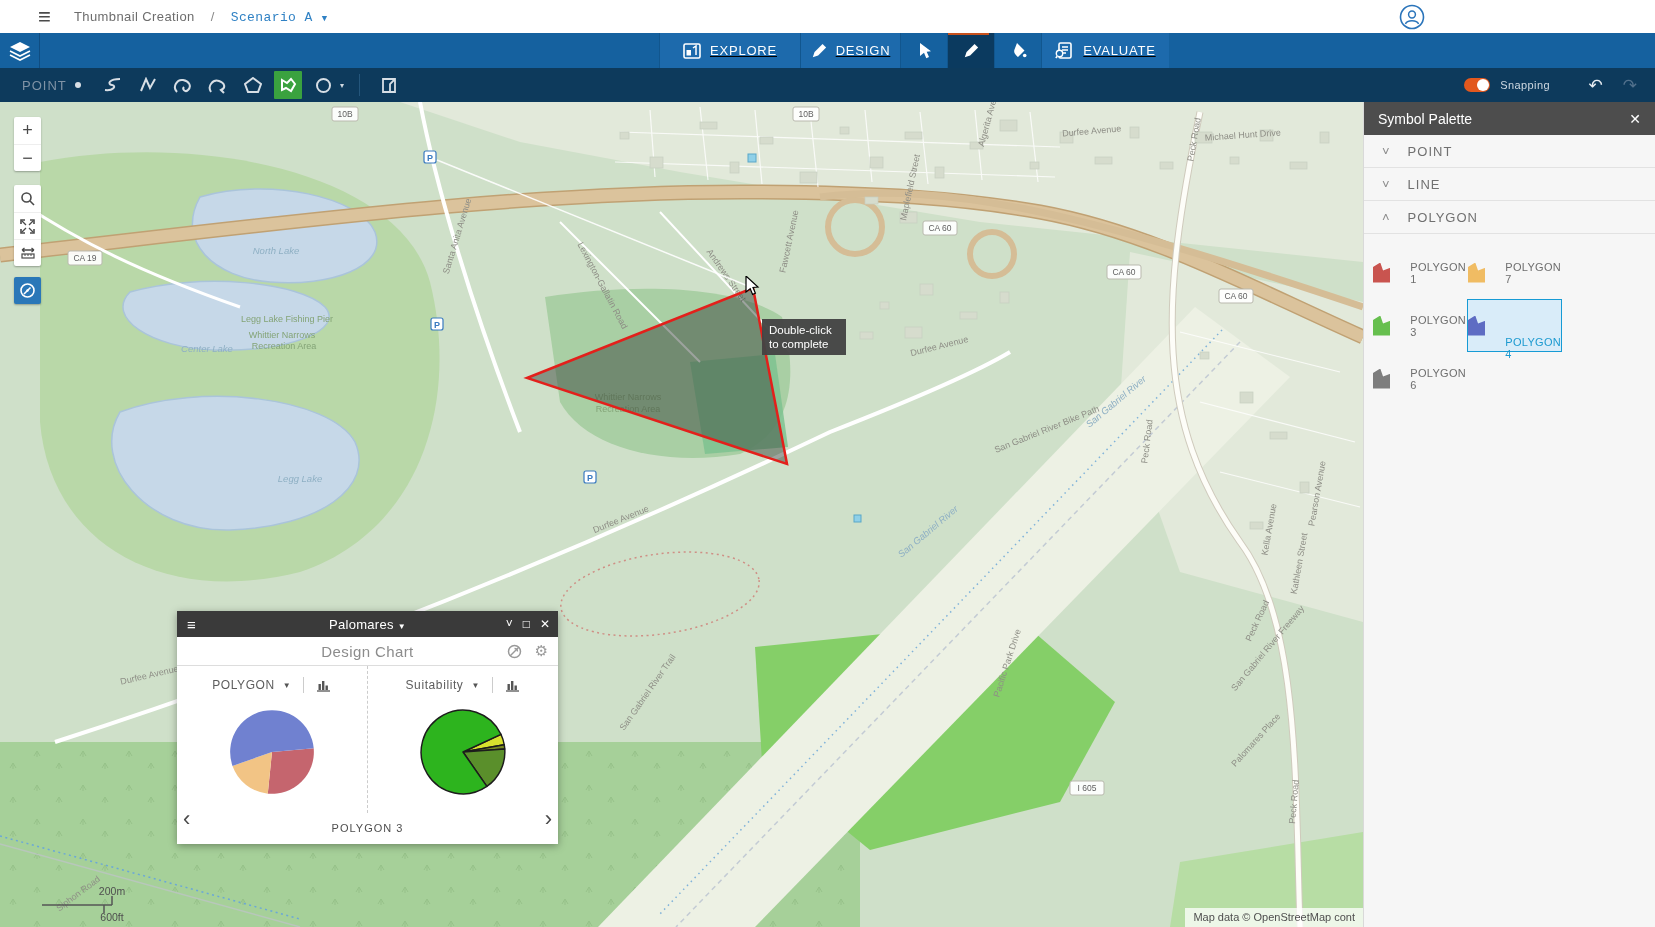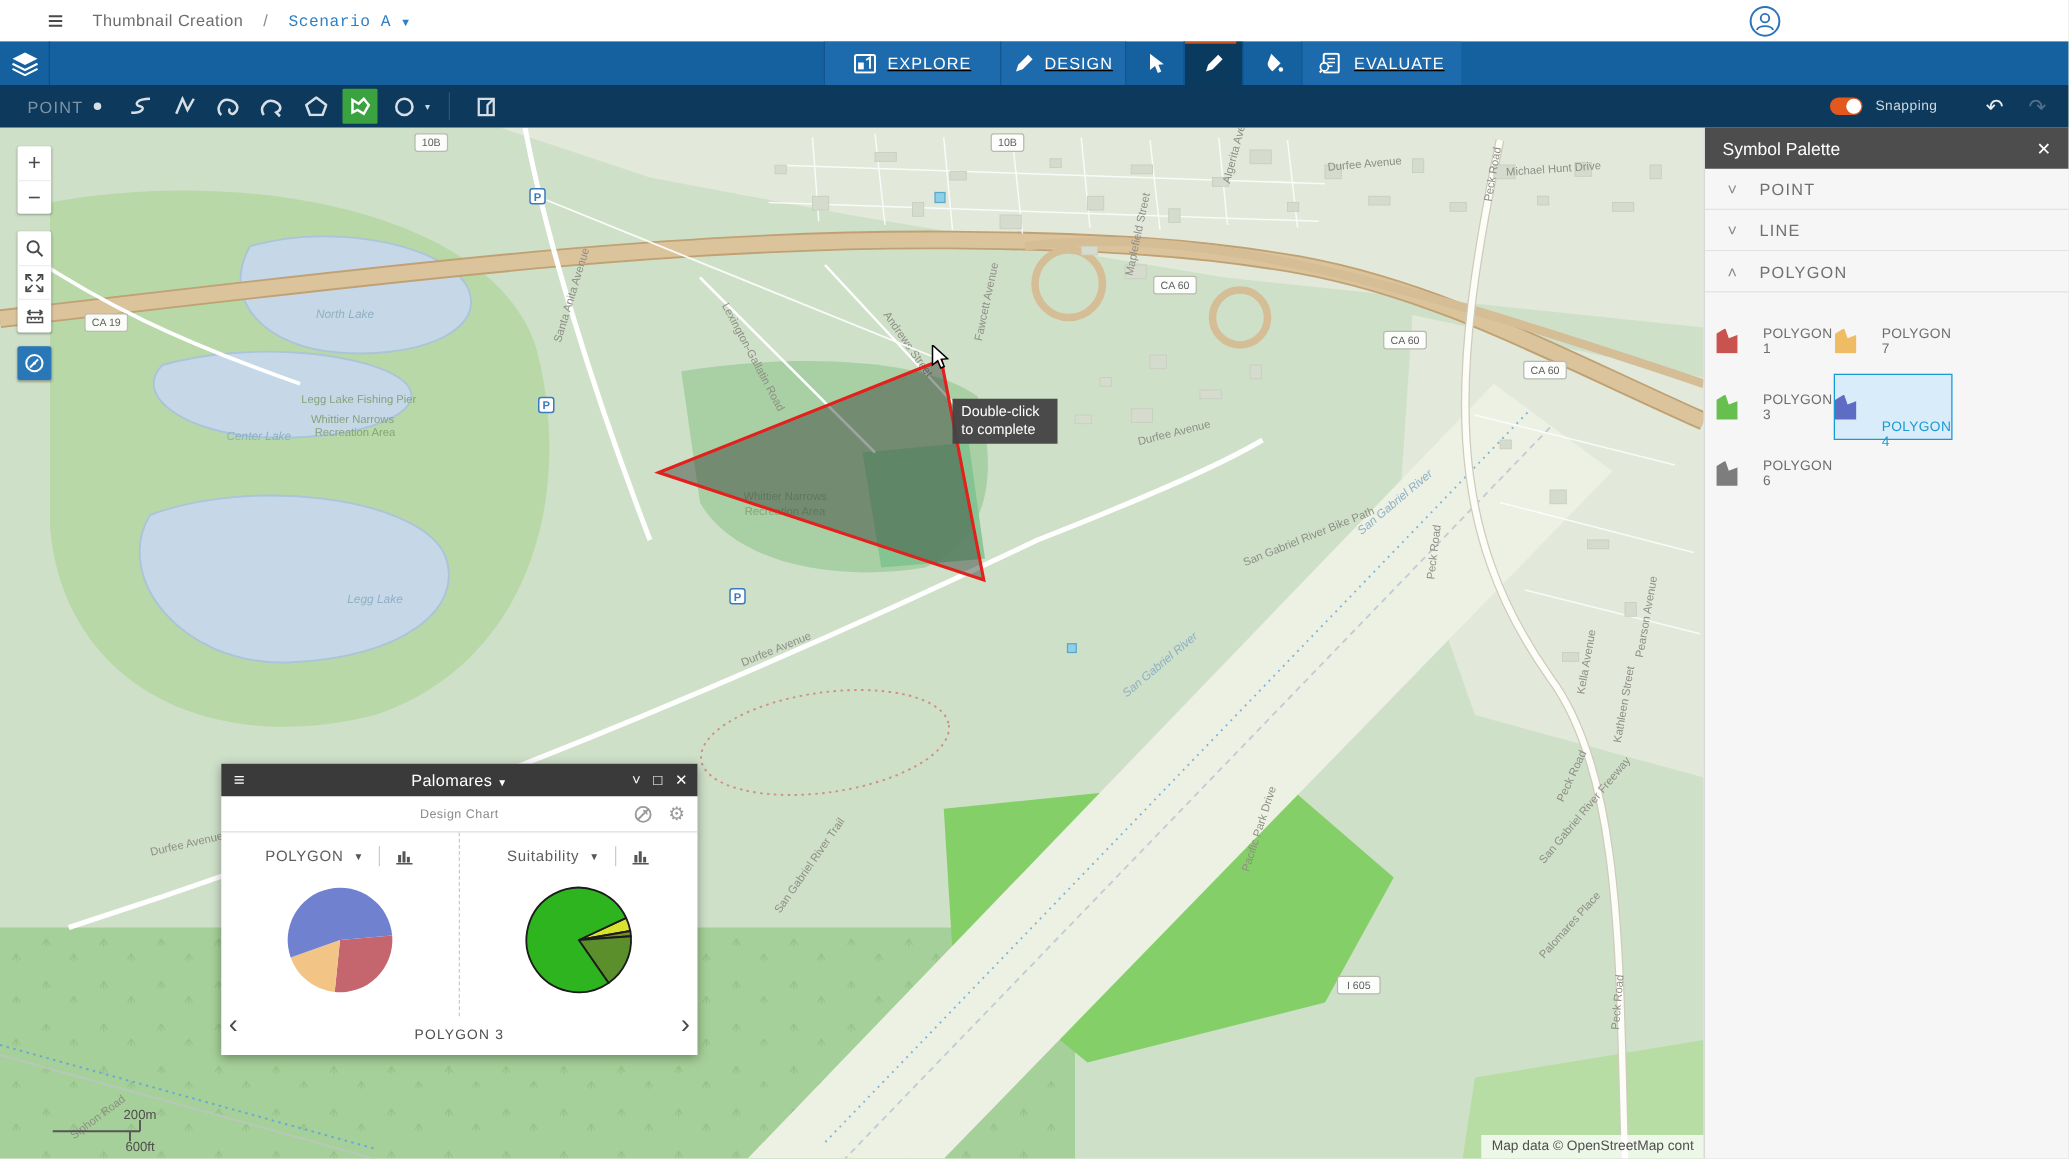--- a/index.html
+++ b/index.html
@@ -66,21 +66,21 @@
 
   
   .dash { position:absolute; left:177px; top:509px; width:381px; height:233px; background:#fff; box-shadow:0 2px 8px rgba(0,0,0,.35); z-index:30; }
   .dash-title { height:26px; background:#3a3a3a; color:#fff; display:flex; align-items:center; position:relative; }
   .dash-title .dmenu { position:absolute; left:10px; font-size:15px; cursor:pointer; }
   .dash-title .dname { margin:0 auto; font-size:13px; letter-spacing:.3px; cursor:pointer; }
   .dash-title .dcaret { font-size:8px; margin-left:4px; }
   .dash-title .wins { position:absolute; right:8px; display:flex; gap:10px; font-size:12px; }
   .dash-title .wins span { cursor:pointer; }
   .dash-sub { height:29px; border-bottom:1px solid #ddd; display:flex; align-items:center; position:relative; }
-  .dash-sub .sub-label { margin:0 auto; color:#8c8c8c; font-size:10px; letter-spacing:.4px; }
+  .dash-sub .sub-label { margin:0 auto; color:#8c8c8c; font-size:15px; letter-spacing:.4px; }
   .dash-sub .sub-icons { position:absolute; right:10px; display:flex; gap:13px; align-items:center; color:#9a9a9a; }
   .dash-body { height:147px; display:flex; position:relative; }
   .cell { width:50%; padding-top:6px; position:relative; }
   .cell.first { border-right:1px dashed #ccc; }
   .cell-head { height:26px; display:flex; align-items:center; justify-content:center; gap:8px; color:#5d5d5d; font-size:12px; letter-spacing:.6px; }
   .cell-head .hcaret { font-size:8px; color:#555; cursor:pointer; }
   .cell-head .hsep { width:1px; height:16px; background:#ccc; margin:0 4px; }
   .pie { width:92px; height:92px; margin:8px auto 0 auto; }
   .pie svg { width:92px; height:92px; }
   .car-prev { position:absolute; left:6px; top:140px; font-size:22px; color:#4a4a4a; cursor:pointer; z-index:2;}

